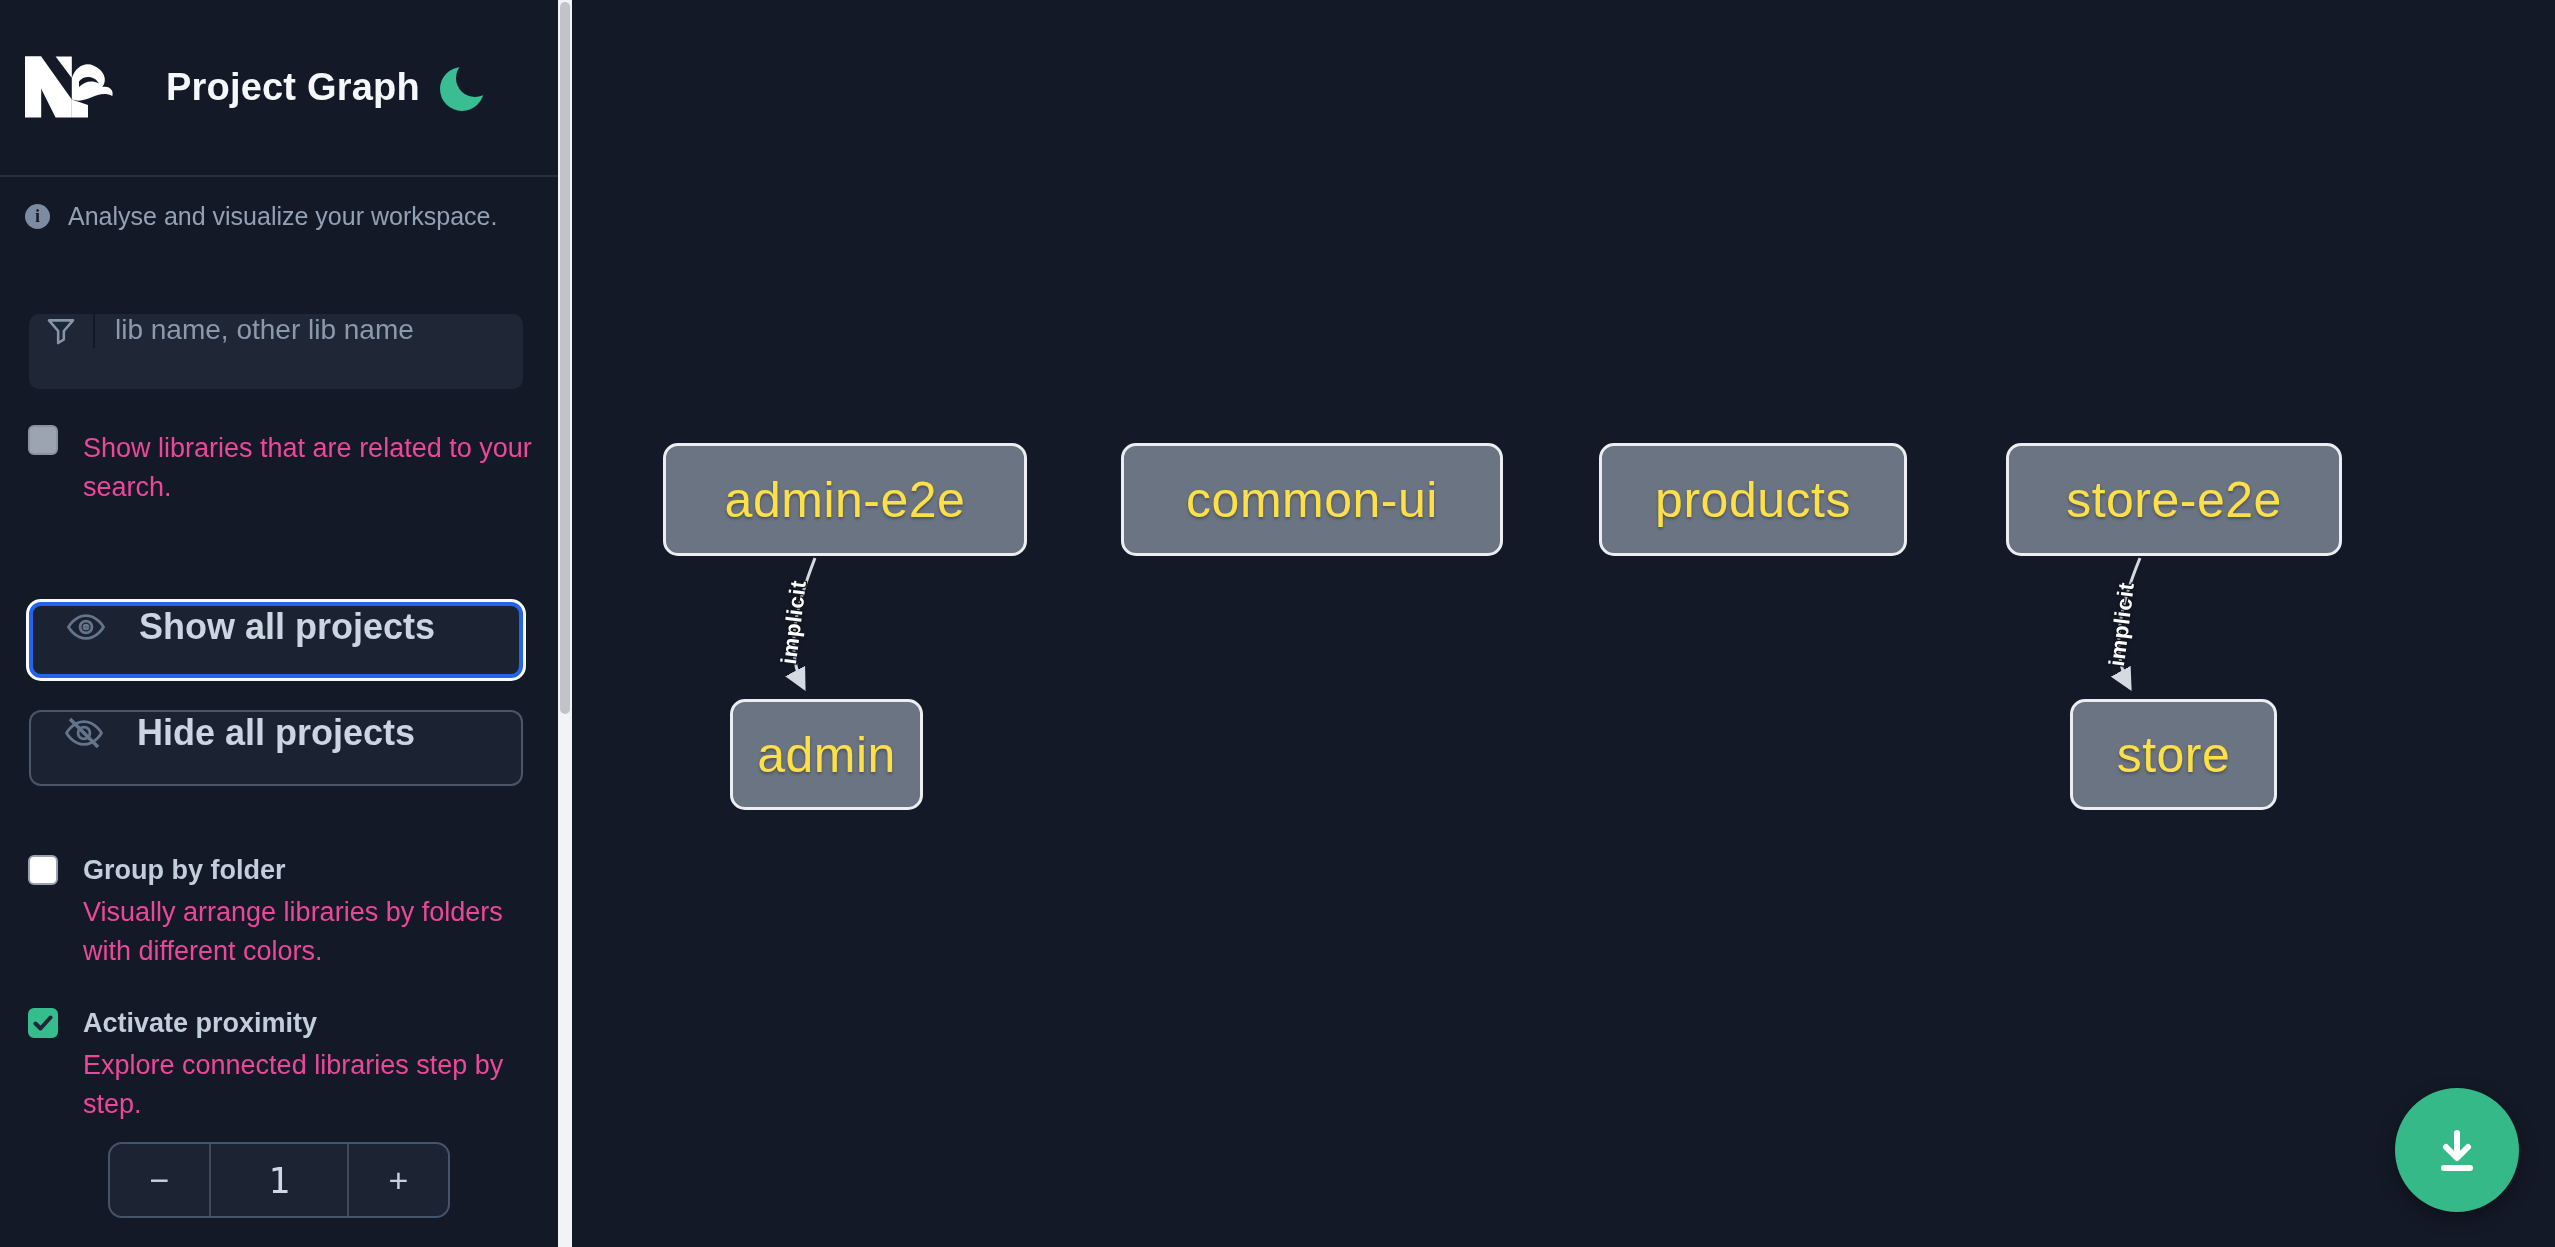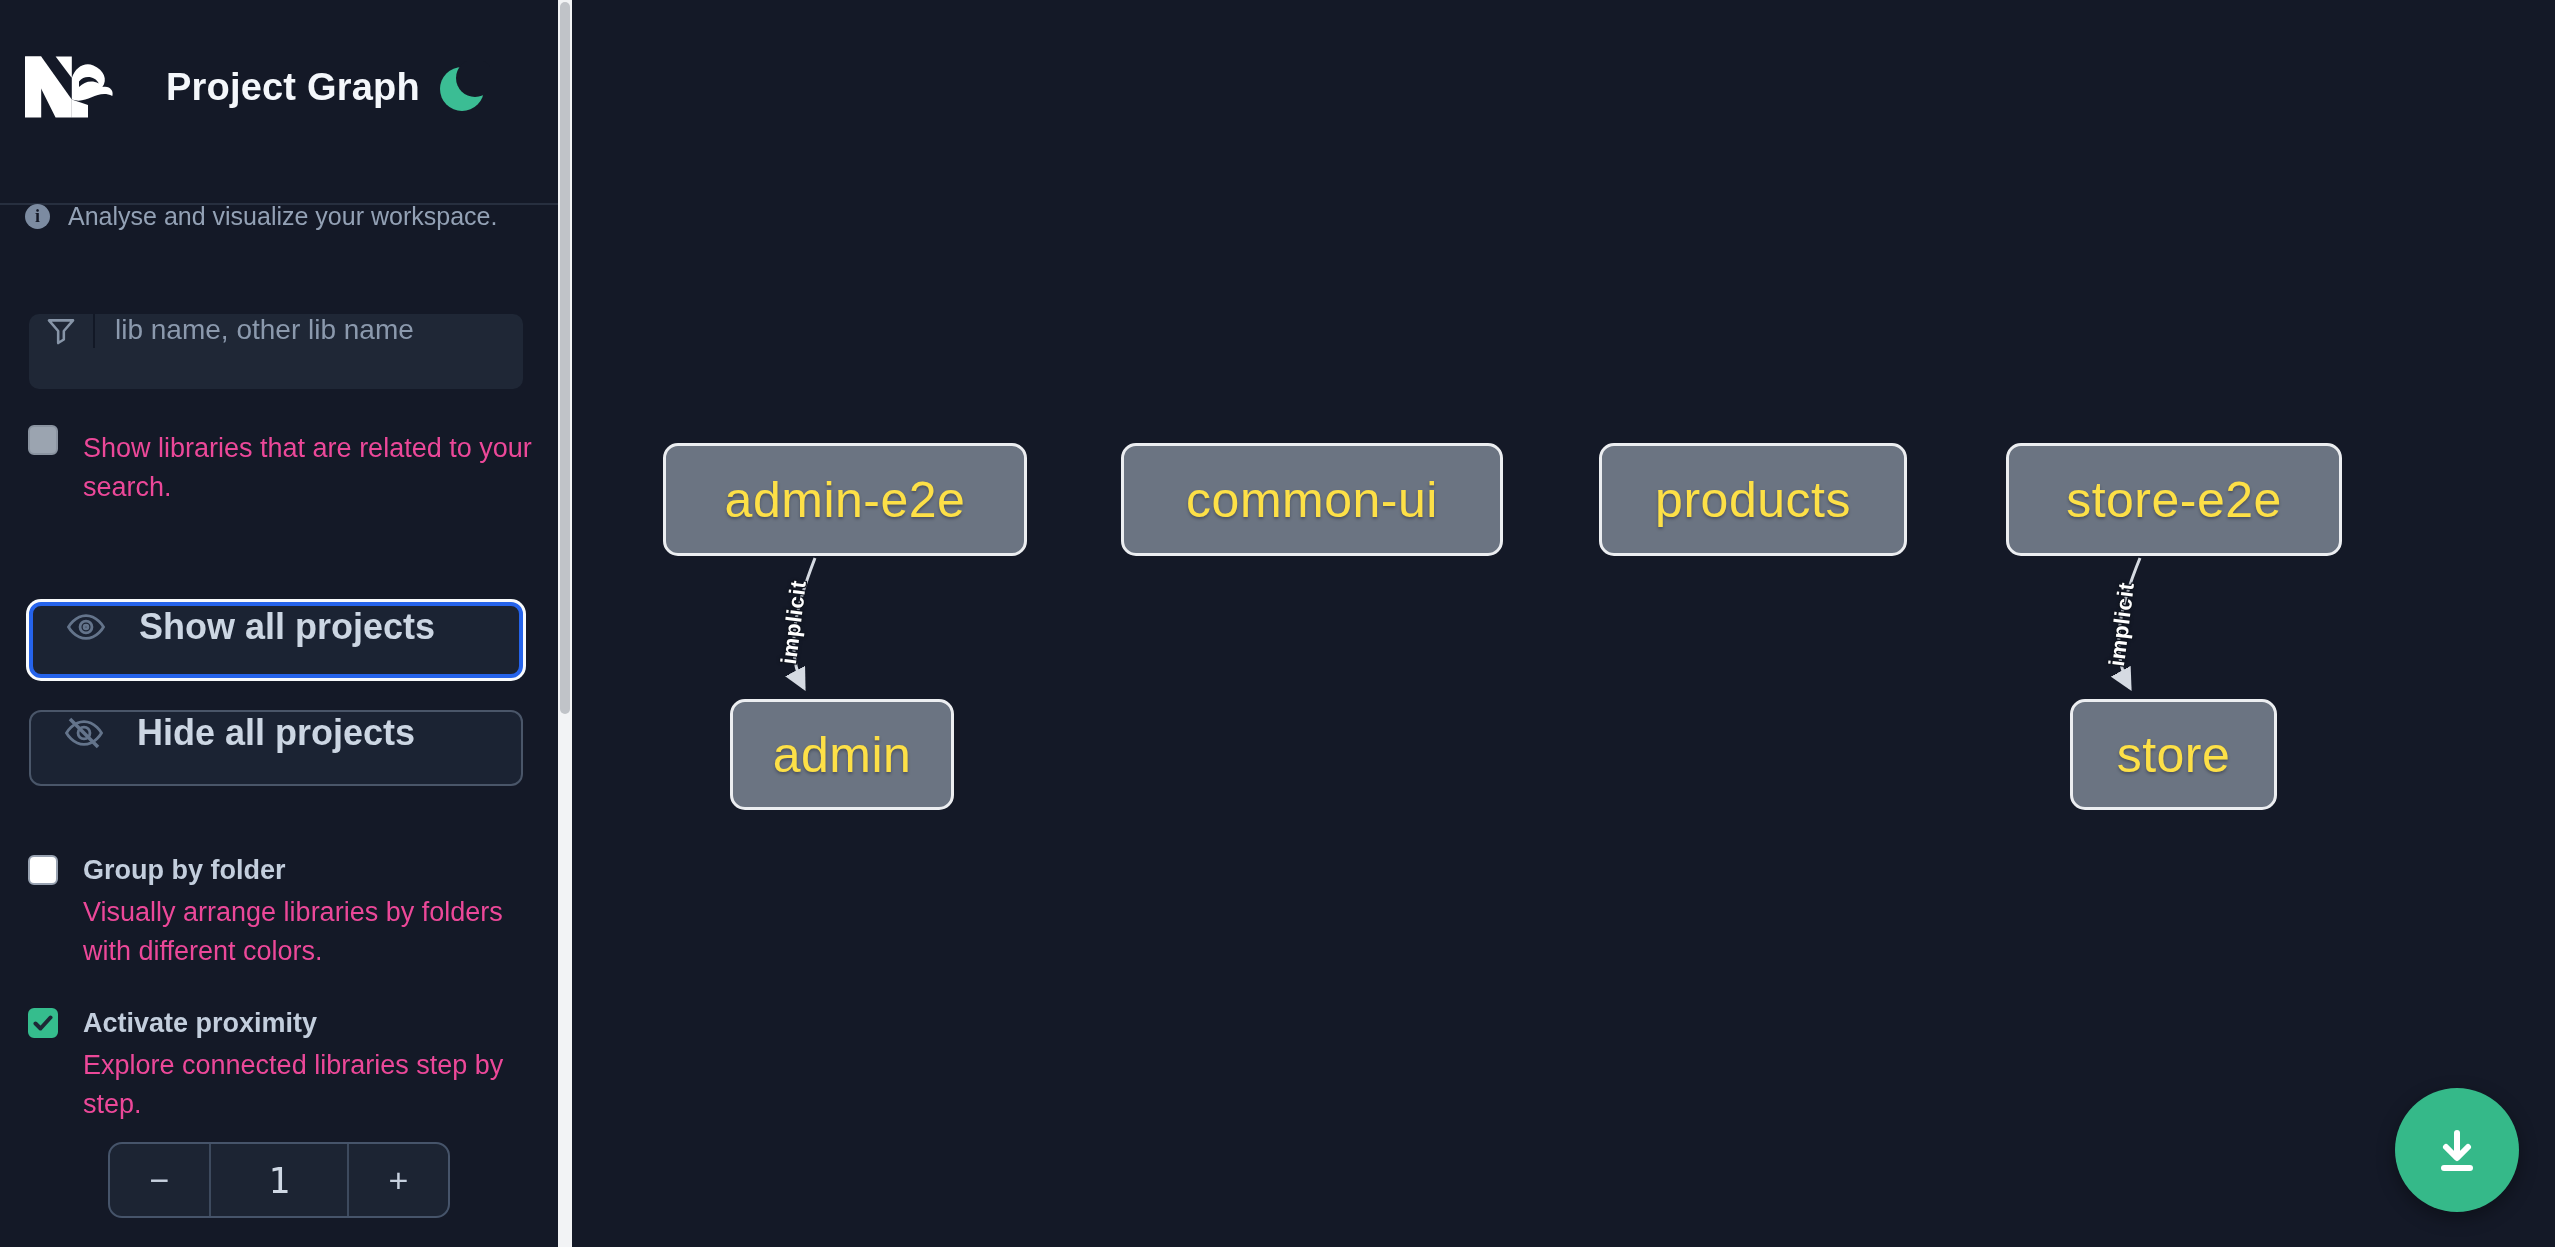--- a/index.html
+++ b/index.html
@@ -2,21 +2,21 @@
 <html><head>
 <meta charset="utf-8">
 <style>
   html,body{margin:0;padding:0;background:#0d1220;}
   *{box-sizing:border-box;}
   .app{position:relative;width:2555px;height:1247px;overflow:hidden;
        background:#141927;font-family:"Liberation Sans",sans-serif;}
 
   
   .sidebar{position:absolute;left:0;top:0;width:572px;height:1247px;background:#141927;}
-  .sb-header{position:absolute;left:0;top:0;width:558px;height:205px;border-bottom:2px solid #272f3f;}
+  .sb-header{position:absolute;left:0;top:0;width:558px;height:177px;border-bottom:2px solid #272f3f;}
   .nx-logo{position:absolute;left:25px;top:54px;width:90px;height:66px;}
   .app-title{position:absolute;left:166px;top:64px;margin:0;font-size:38px;line-height:46px;
              font-weight:600;color:#f4f7fb;letter-spacing:.2px;}
   .theme-btn{position:absolute;left:436px;top:60px;width:56px;height:56px;border:none;background:transparent;
              padding:0;cursor:pointer;}
   .tagline{position:absolute;left:25px;top:202px;display:flex;align-items:center;gap:18px;width:510px;}
   .info-icon{width:25px;height:25px;border-radius:50%;background:#7c8ba1;color:#141927;
              display:flex;align-items:center;justify-content:center;font-size:18px;font-weight:700;
              font-family:"Liberation Serif",serif;flex:0 0 auto;}
   .tagline p{margin:0;color:#93a1b5;font-size:25px;}
@@ -63,21 +63,21 @@
   .canvas{position:absolute;left:572px;top:0;width:1983px;height:1247px;background:#141927;}
   .edges{position:absolute;left:0;top:0;width:100%;height:100%;}
   .node{position:absolute;display:flex;align-items:center;justify-content:center;background:#6b7482;
         border:3px solid #eceef1;border-radius:15px;color:#fde047;font-size:50px;cursor:pointer;
         text-shadow:0 2px 3px rgba(13,18,32,.35);letter-spacing:.5px;}
   
   .n0{left:91px; top:443px;width:364px;height:113px;}
   .n1{left:549px;top:443px;width:382px;height:113px;}
   .n2{left:1027px;top:443px;width:308px;height:113px;}
   .n3{left:1434px;top:443px;width:336px;height:113px;}
-  .n4{left:158px;top:699px;width:224px;height:111px;}
+  .n4{left:158px;top:699px;width:193px;height:111px;}
   .n5{left:1498px;top:699px;width:207px;height:111px;}
   .edge-label{position:absolute;color:#ffffff;font-size:22px;font-weight:600;letter-spacing:1px;
               transform:translate(-50%,-50%) rotate(-83deg);white-space:nowrap;
               text-shadow:1px 1px 0 #10151f,-1px -1px 0 #10151f,1px -1px 0 #10151f,-1px 1px 0 #10151f,0 0 4px #10151f;}
   .el0{left:222px;top:622px;} .el1{left:1550px;top:624px;}
 
   .fab{position:absolute;left:1823px;top:1088px;width:124px;height:124px;border-radius:50%;
        background:#35b989;border:none;cursor:pointer;display:flex;align-items:center;justify-content:center;
        box-shadow:0 6px 18px rgba(0,0,0,.35);}
 </style>

